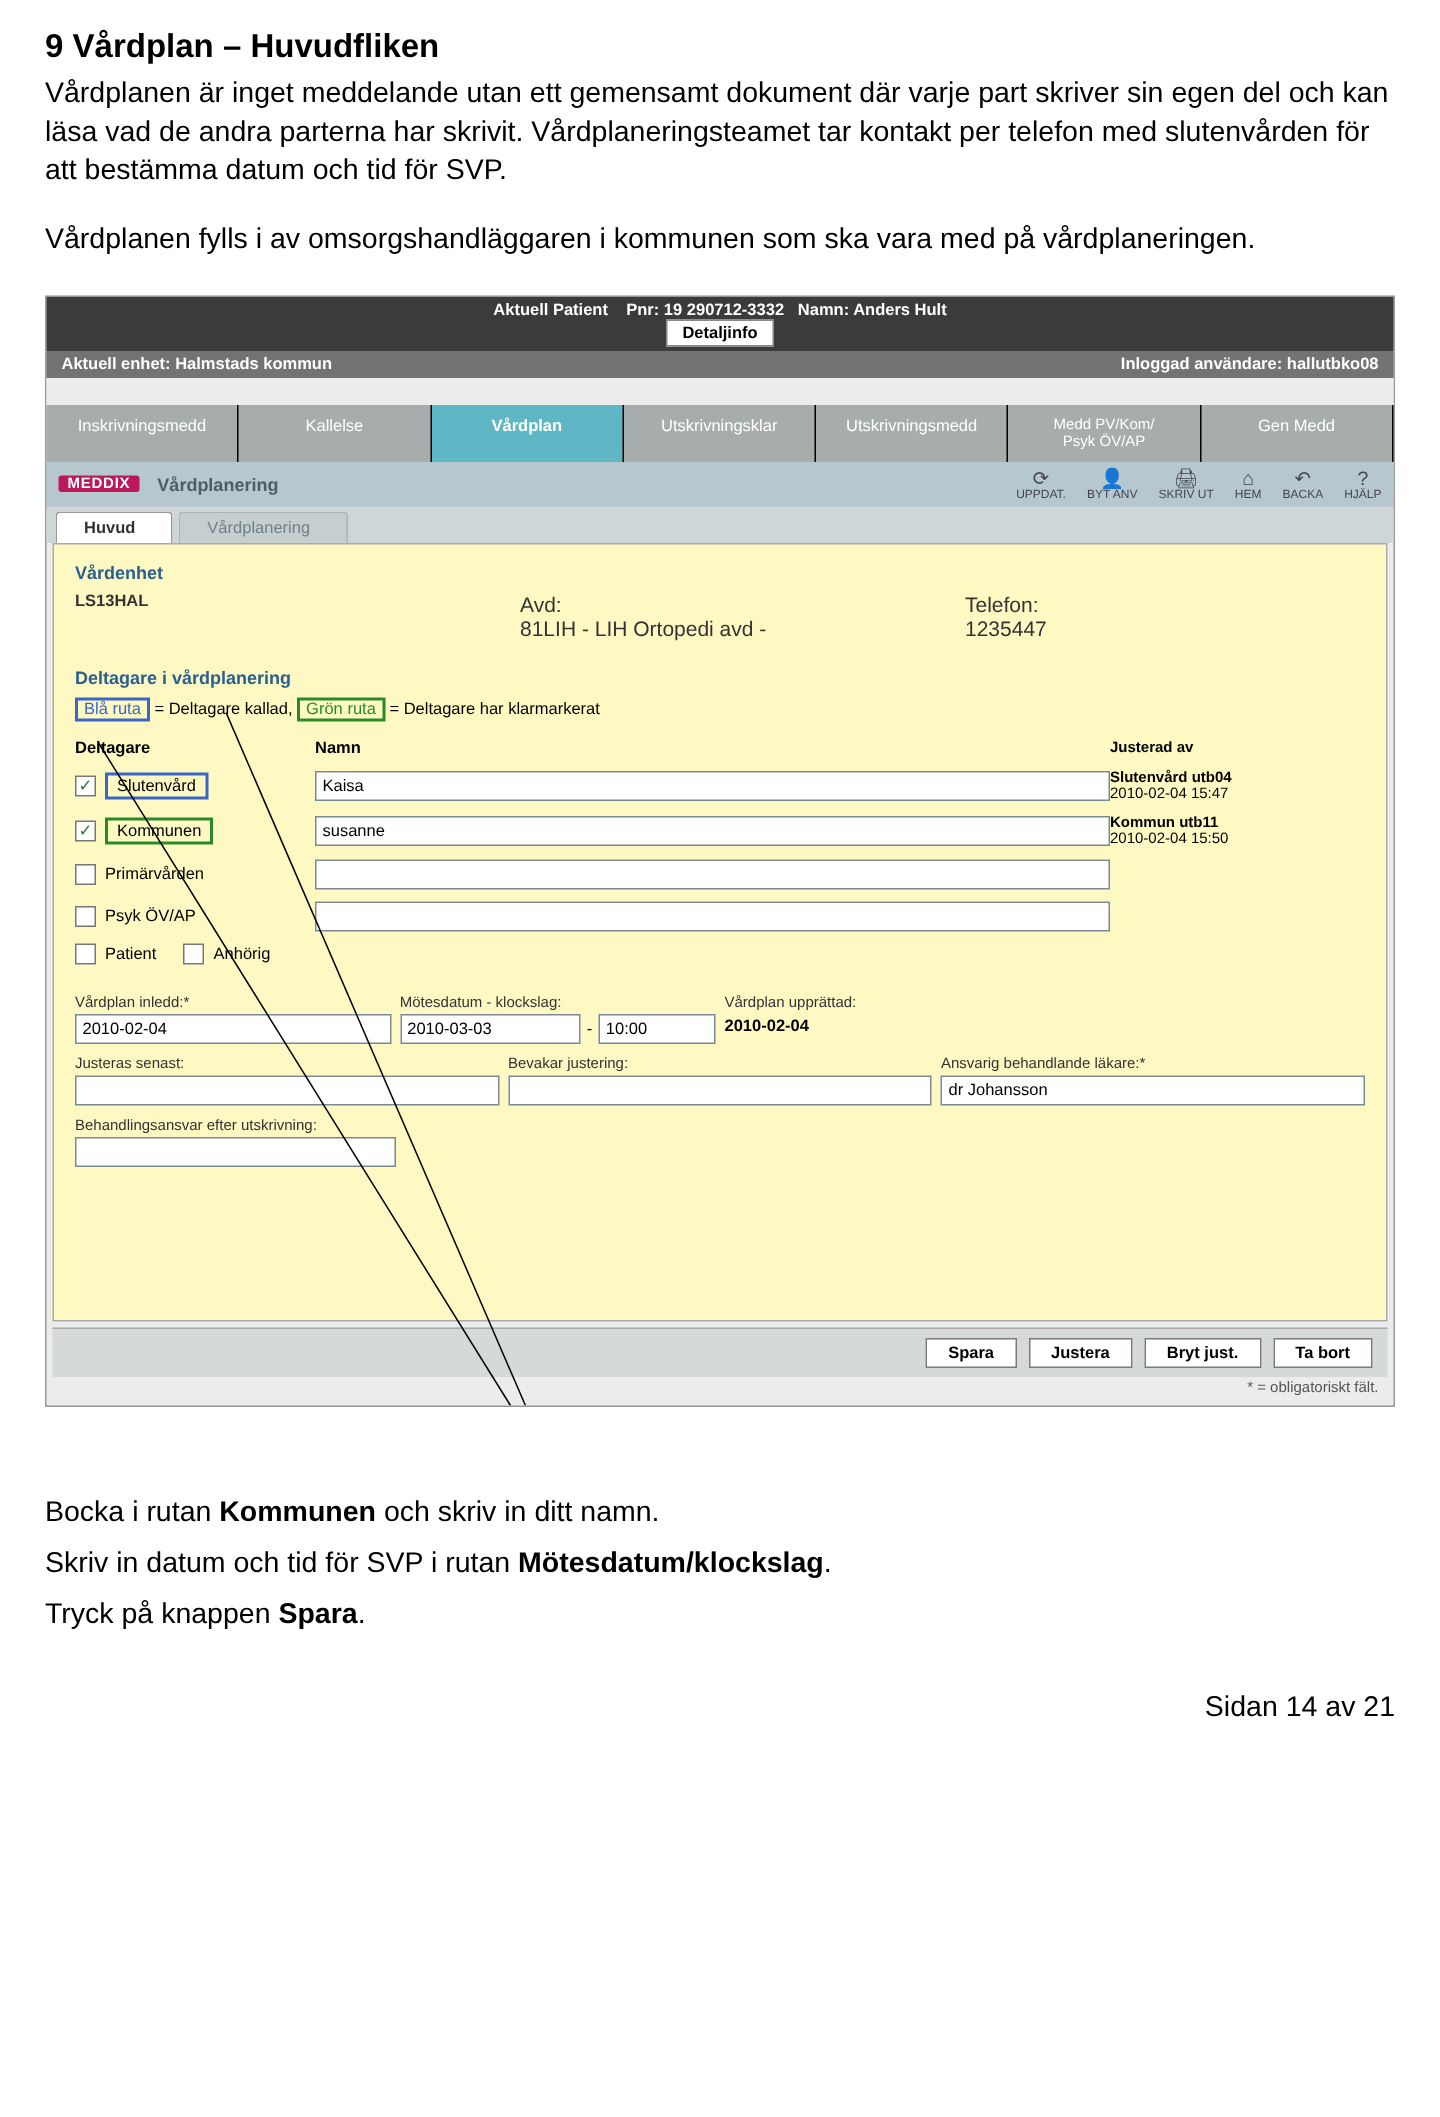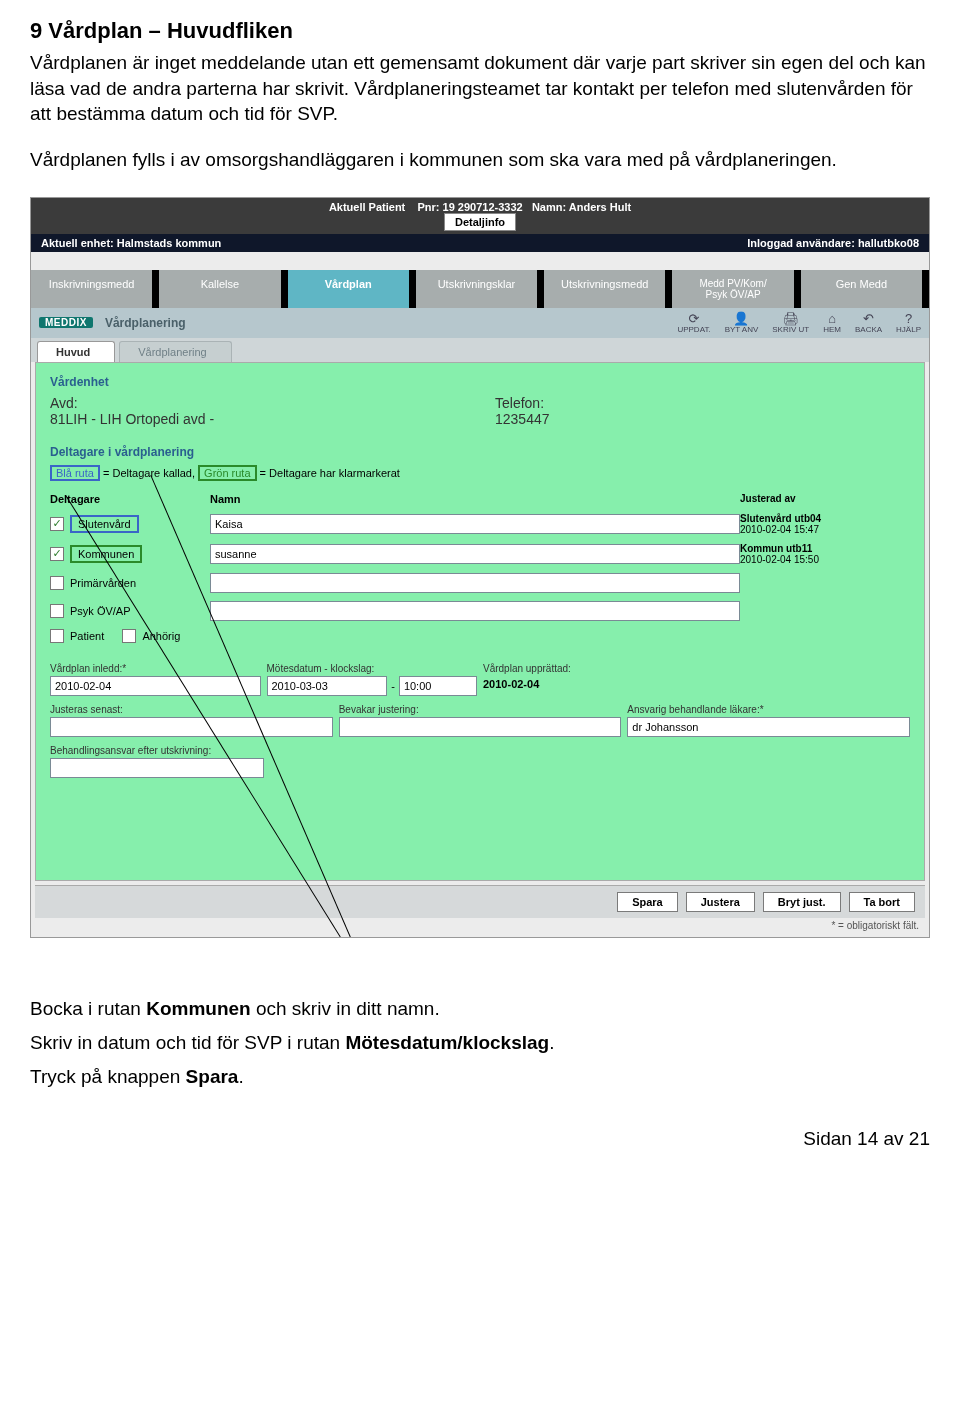--- a/index.html
+++ b/index.html
@@ -30,59 +30,59 @@
 
   
   .bar {
     display: flex;
     align-items: center;
     justify-content: space-between;
     padding: 3px 10px;
     font-weight: bold;
   }
   .bar-dark { background: #3b3b3b; color: #fff; flex-direction: column; }
-  .bar-dark2 { background: #0f172a; color: #fff; }
+  .bar-dark2 { background: #737373; color: #fff; }
   .bar .detaljinfo {
     background: #fff; color: #000; font-weight: bold;
     padding: 2px 10px; border: 1px solid #888; font-size: 11px;
   }
   .bar strong { font-weight: bold; }
 
   
   .tabrow {
     display: flex;
     background: #a7adad;
   }
   .tabrow .t {
     flex: 1;
     text-align: center;
     font-size: 11px;
     color: #fff;
     padding: 8px 4px;
-    border-right: 7px solid #000000;
+    border-right: 1px solid #000000;
     cursor: pointer;
   }
   .tabrow .t.active {
     background: #5fb6c5;
     color: #fff;
     font-weight: bold;
   }
   .tabrow .t.small { font-size: 10px; line-height: 1.1; }
 
   
   .meddix {
     background: #b6c7cd;
     display: flex;
     align-items: center;
     padding: 4px 8px;
     justify-content: space-between;
   }
   .meddix-left { display: flex; align-items: center; gap: 12px; }
   .meddix-logo {
-    background: #0f766e; color: #fff; font-weight: bold;
+    background: #be185d; color: #fff; font-weight: bold;
     font-size: 10px; padding: 0 6px; border-radius: 2px;
     letter-spacing: 0.5px;
   }
   .meddix-title { color: #4a6069; font-weight: bold; font-size: 12px; }
   .meddix-icons { display: flex; gap: 14px; }
   .meddix-icons .ico {
     display: flex; flex-direction: column; align-items: center;
     font-size: 8px; color: #445; cursor: pointer;
   }
   .meddix-icons .ico .glyph { font-size: 13px; line-height: 1; }
@@ -99,21 +99,21 @@
     border-radius: 3px 3px 0 0;
     border: 1px solid #aab3b5; border-bottom: none;
     font-size: 11px; cursor: pointer;
   }
   .inner-tab.active {
     background: #fff; color: #333; font-weight: bold;
     border-color: #999;
   }
 
   .panel {
-    background: #86efac;
+    background: #fef9c3;
     border: 1px solid #aaa;
     margin: 0 4px 4px 4px;
     padding: 12px 14px;
   }
   .panel .section-title { color: #2a5f8f; font-weight: bold; font-size: 12px; margin-bottom: 6px; }
   .row3 { display: flex; gap: 30px; }
   .col { flex: 1; }
   .lab { color: #333; font-size: 14px; }
   .val { color: #333; font-weight: bold; font-size: 11px; }
 
@@ -266,20 +266,23 @@
   <div class="inner-tabrow">
     <div class="inner-tab active">Huvud</div>
     <div class="inner-tab">Vårdplanering</div>
   </div>
 
   <div class="panel">
 
     <div class="section-title">Vårdenhet</div>
     <div class="row3">
       <div class="col">
+        <div class="val">LS13HAL</div>
+      </div>
+      <div class="col">
         <div class="lab">Avd:</div>
         <div class="lab">81LIH - LIH Ortopedi avd -</div>
       </div>
       <div class="col">
         <div class="lab">Telefon:</div>
         <div class="lab">1235447</div>
       </div>
     </div>
 
     <div class="section-title" style="margin-top:18px;">Deltagare i vårdplanering</div>

